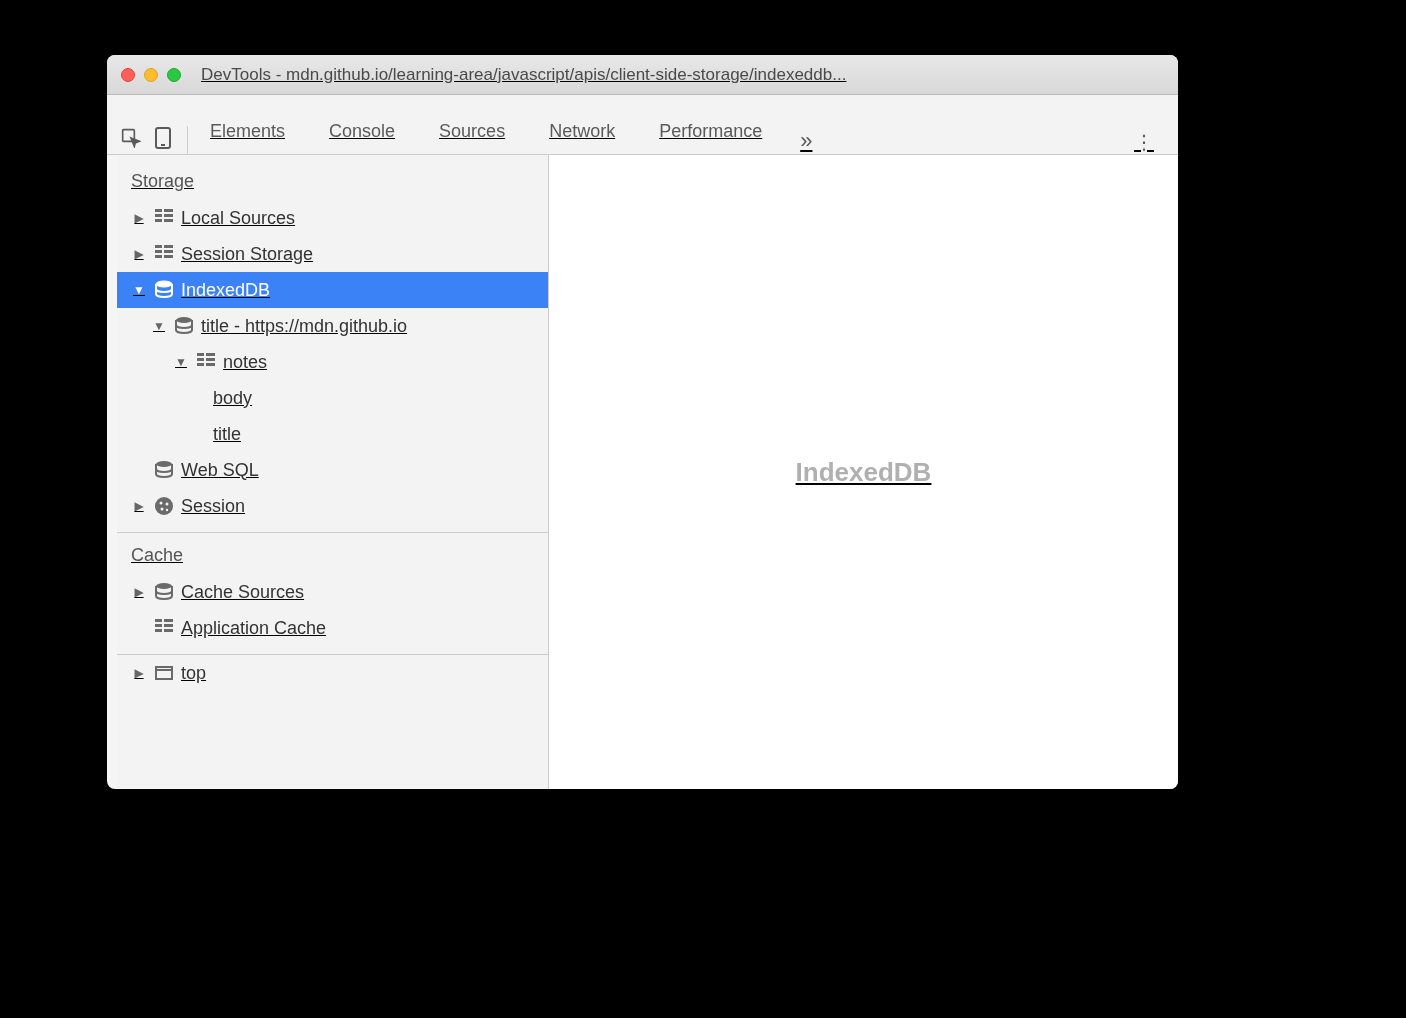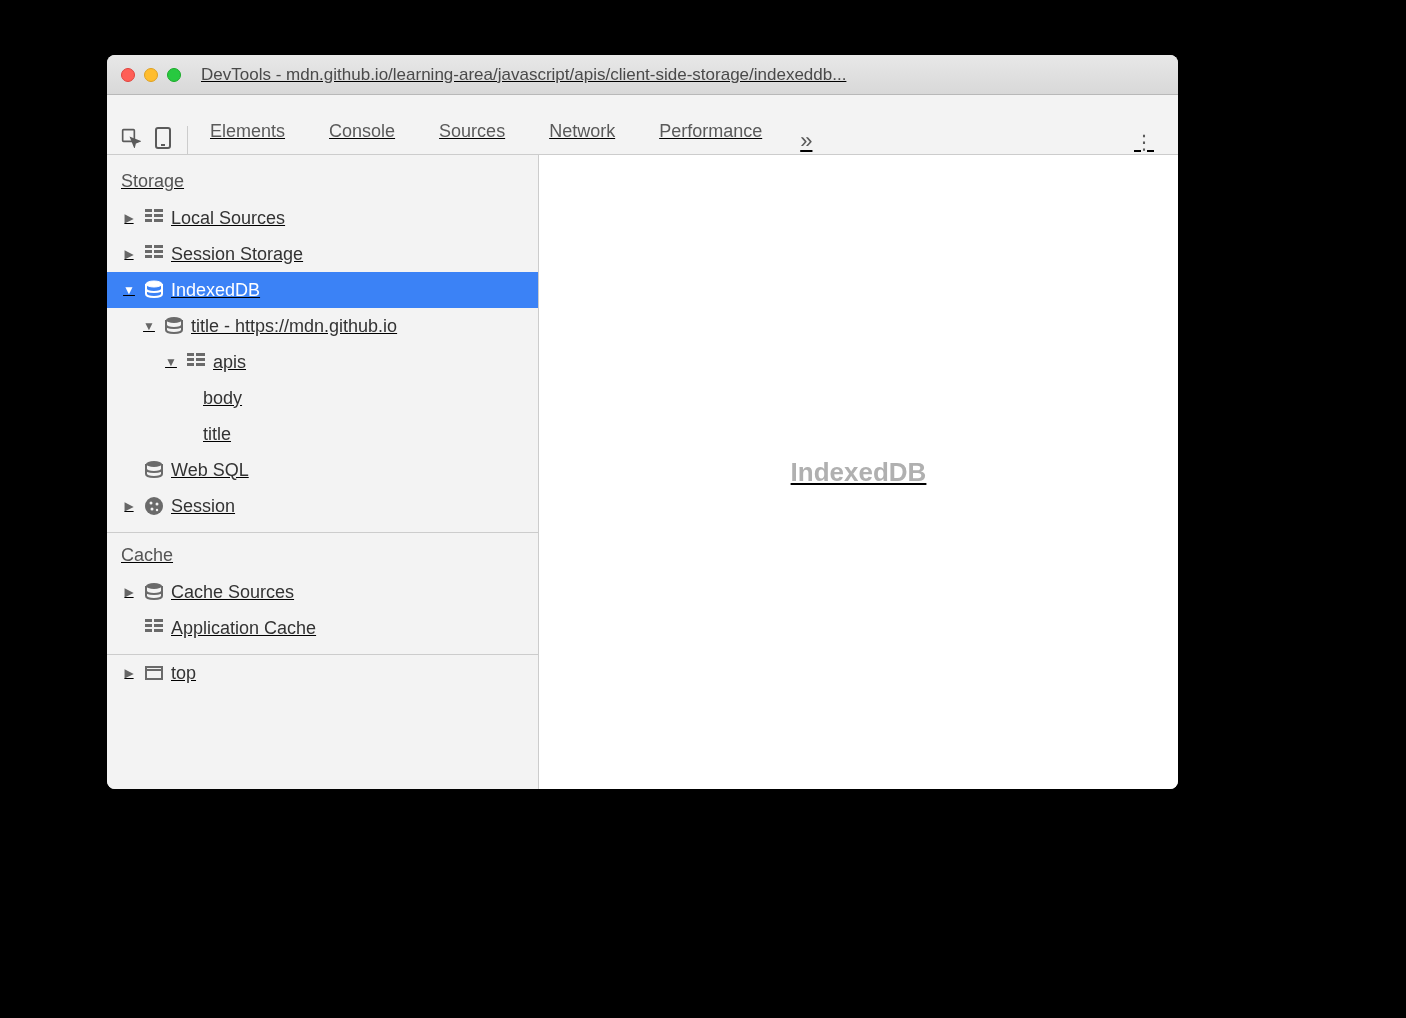--- a/index.html
+++ b/index.html
@@ -66,21 +66,21 @@
   content: "";
   position: absolute;
   bottom: 0;
   left: 10px;
   right: 10px;
   height: 3px;
   background: #1a73e8;
 }
 .more { margin-left: 6px; font-size: 22px; color: #5a5a5a; cursor: pointer; padding: 0 10px; }
 .kebab { margin-left: auto; font-size: 20px; color: #5a5a5a; cursor: pointer; padding: 0 10px; letter-spacing: 0; }
-.body { flex: 1; display: flex; overflow: hidden; }
+.body { flex: 1; display: flex; overflow: hidden; padding-left: 10px; }
 .sidebar {
   width: 432px;
   background: #f3f3f3;
   border-right: 1px solid #ccc;
   overflow-y: auto;
   font-size: 18px;
   color: #333;
 }
 .section-title {
   padding: 12px 14px 8px 14px;
@@ -247,21 +247,21 @@
         <span class="icon-slot">
           <svg class="grid" viewBox="0 0 18 18" fill="#6a6a6a">
               <rect x="0" y="0" width="7" height="3"></rect>
               <rect x="9" y="0" width="9" height="3"></rect>
               <rect x="0" y="5" width="7" height="3"></rect>
               <rect x="9" y="5" width="9" height="3"></rect>
               <rect x="0" y="10" width="7" height="3"></rect>
               <rect x="9" y="10" width="9" height="3"></rect>
             </svg>
         </span>
-        <span>apis</span>
+        <span>notes</span>
       </div>
 
       <div class="tree-item indent-4">
         <span>body</span>
       </div>
 
       <div class="tree-item indent-4">
         <span>title</span>
       </div>
 

